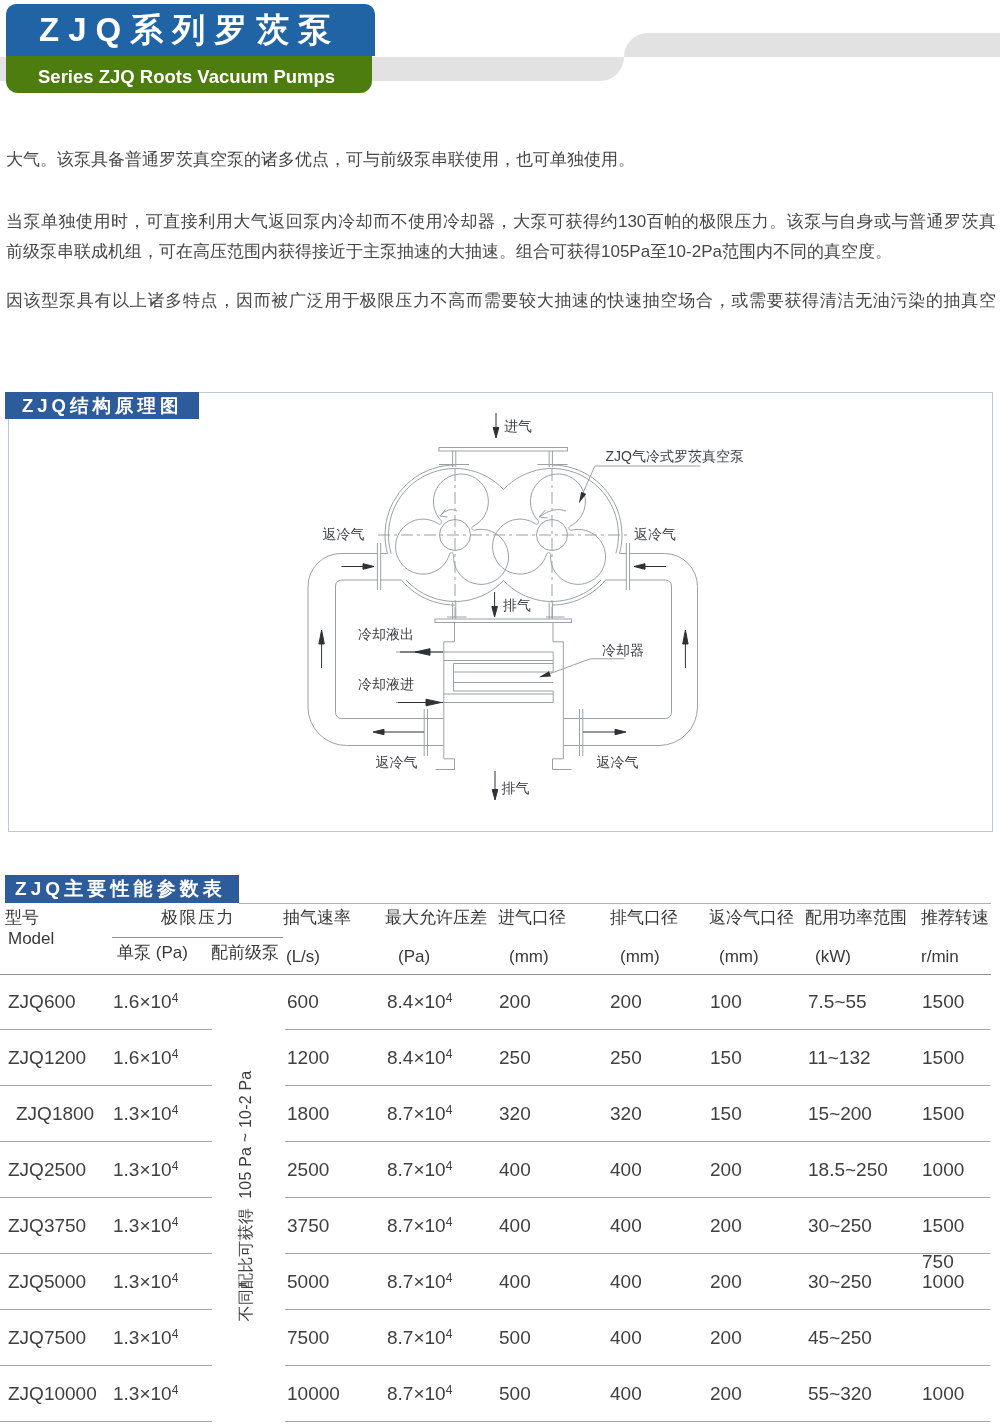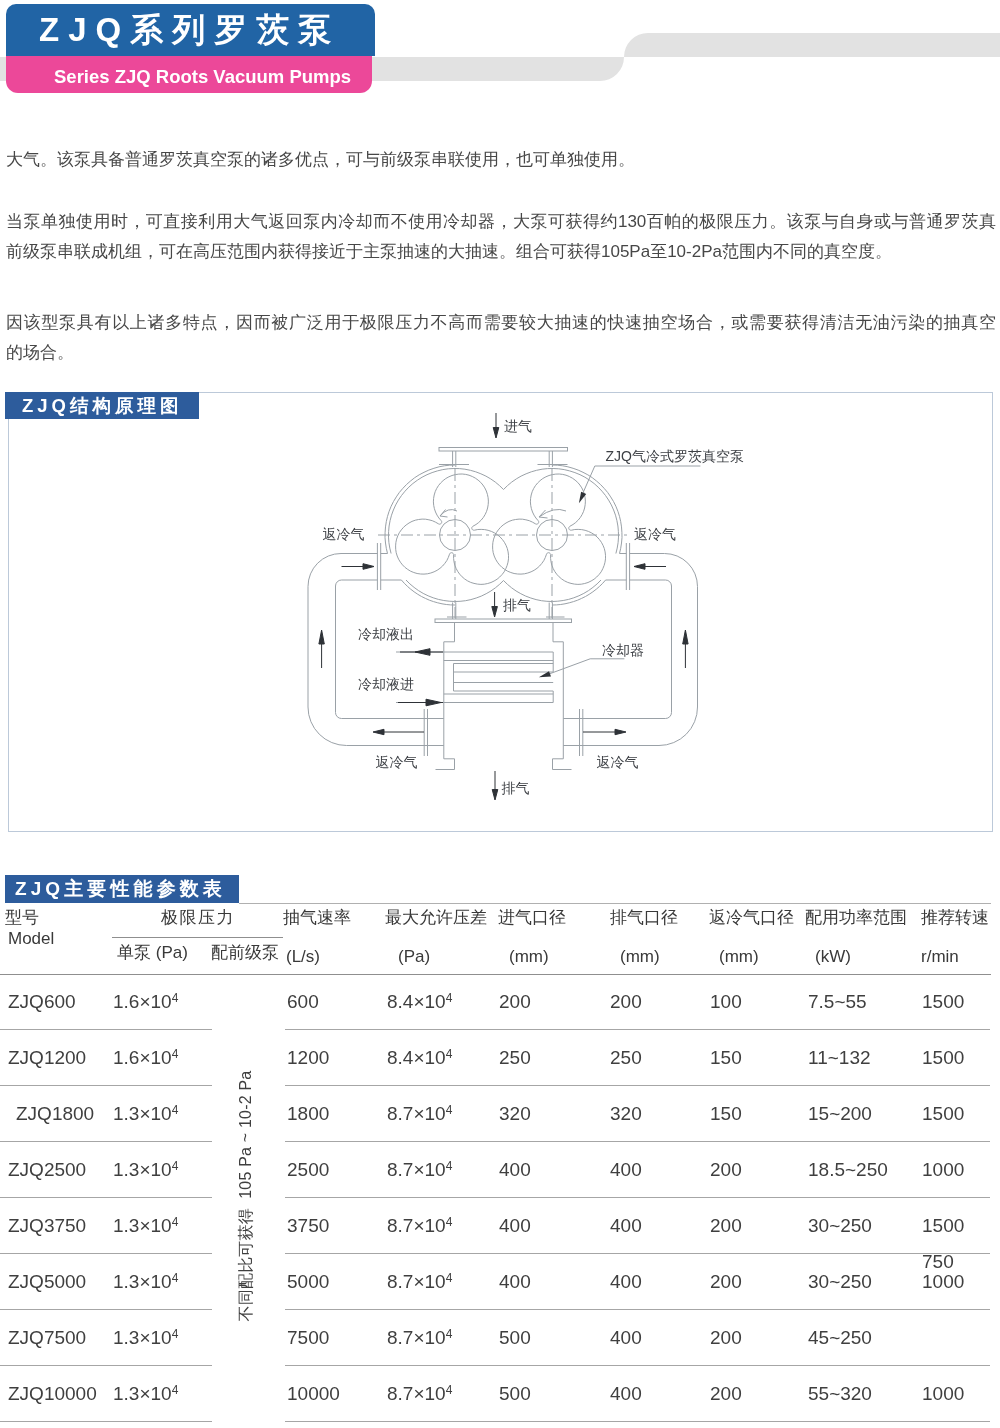--- a/index.html
+++ b/index.html
@@ -9,31 +9,30 @@
 .jl.last{text-align:left;text-align-last:left}
 .td{position:absolute;font-size:19px;line-height:26px;color:#3f3f3f;white-space:nowrap}
 sup{font-size:12px;vertical-align:baseline;position:relative;top:-6px}
 .th{position:absolute;font-size:17px;line-height:24px;color:#393939;white-space:nowrap}
 .sep{position:absolute;height:1px;background:#a6a6a6}
 </style></head>
 <body>
 <div class="abs" style="left:0;top:56.5px;width:624px;height:24px;background:#e2e2e2;border-radius:0 0 24px 0"></div>
 <div class="abs" style="left:624px;top:32.5px;width:376px;height:24px;background:#e2e2e2;border-radius:24px 0 0 0"></div>
 <div class="abs" style="left:6px;top:4px;width:369px;height:52px;background:#2164a5;border-radius:10px 10px 0 0;color:#fff;font-size:33px;font-weight:bold;letter-spacing:9px;line-height:52px;padding-left:33px">ZJQ系列罗茨泵</div>
-<div class="abs" style="left:6px;top:56px;width:366px;height:37px;background:#ec4899;border-radius:0 0 12px 12px;color:#fff;font-size:18.5px;font-weight:bold;letter-spacing:0px;line-height:42px;padding-left:48px">Series ZJQ Roots Vacuum Pumps</div>
+<div class="abs" style="left:6px;top:56px;width:366px;height:37px;background:#4d7c0f;border-radius:0 0 12px 12px;color:#fff;font-size:18.5px;font-weight:bold;letter-spacing:0px;line-height:42px;padding-left:32px">Series ZJQ Roots Vacuum Pumps</div>
 <div class="ptxt" style="top:145px">
 <div class="jl last">大气。该泵具备普通罗茨真空泵的诸多优点，可与前级泵串联使用，也可单独使用。</div>
   </div>
 <div class="ptxt" style="top:207px">
     <div class="jl">当泵单独使用时，可直接利用大气返回泵内冷却而不使用冷却器，大泵可获得约130百帕的极限压力。该泵与自身或与普通罗茨真</div>
 <div class="jl last">前级泵串联成机组，可在高压范围内获得接近于主泵抽速的大抽速。组合可获得105Pa至10-2Pa范围内不同的真空度。</div>
   </div>
-<div class="ptxt" style="top:308px">
+<div class="ptxt" style="top:286px">
     <div class="jl">因该型泵具有以上诸多特点，因而被广泛用于极限压力不高而需要较大抽速的快速抽空场合，或需要获得清洁无油污染的抽真空</div>
-<div class="jl last">的场合。</div>
   </div>
 <div class="abs" style="left:8px;top:392px;width:984.5px;height:440px;border:1px solid #bcc9d9"></div>
 <svg width="984" height="439" viewBox="8 392 984 439" style="position:absolute;left:8px;top:392px">
 <g fill="none" stroke="#9aa1a7" stroke-width="1">
 <path d="M455 605 L450.6 604.9 L446.3 604.5 L442 603.8 L437.7 602.8 L433.5 601.6 L429.4 600.2 L425.4 598.4 L421.5 596.5 L417.8 594.3 L414.1 591.8 L410.7 589.2 L407.4 586.3 L404.3 583.3 L401.4 580"></path>
 <path d="M387.5 553.5 L386.3 548.3 L385.5 543 L385 537.6 L385.1 532.3 L385.5 526.9 L386.3 521.6 L387.5 516.4 L389.1 511.3 L391.1 506.3 L393.5 501.5 L396.3 496.9 L399.3 492.5 L402.8 488.4 L406.5 484.5 L410.5 481 L414.7 477.7 L419.2 474.8 L424 472.3 L428.8 470.1 L433.9 468.3 L439.1 466.8 L444.3 465.8 L449.6 465.2 L455 465"></path>
 <path d="M605.6 580 L602.7 583.3 L599.6 586.3 L596.3 589.2 L592.9 591.8 L589.2 594.3 L585.5 596.5 L581.6 598.4 L577.6 600.2 L573.5 601.6 L569.3 602.8 L565 603.8 L560.7 604.5 L556.4 604.9 L552 605"></path>
 <path d="M552 465 L557.4 465.2 L562.7 465.8 L567.9 466.8 L573.1 468.3 L578.2 470.1 L583 472.3 L587.8 474.8 L592.3 477.7 L596.5 481 L600.5 484.5 L604.2 488.4 L607.7 492.5 L610.7 496.9 L613.5 501.5 L615.9 506.3 L617.9 511.3 L619.5 516.4 L620.7 521.6 L621.5 526.9 L621.9 532.3 L622 537.6 L621.5 543 L620.7 548.3 L619.5 553.5"></path>
 <path d="M503.5 580.5 L499.6 584.3 L495.4 587.8 L490.9 591 L486.2 593.7 L481.3 596.1 L476.2 598 L470.9 599.6 L465.6 600.7 L460.1 601.3 L454.7 601.5 L449.2 601.2 L443.8 600.5 L438.4 599.4 L433.2 597.8 L428.1 595.8 L423.2 593.4 L418.5 590.6 L414.1 587.4 L409.9 583.9 L406 580"></path>
 <path d="M391.1 553.5 L389.8 548.1 L388.9 542.6 L388.5 537.1 L388.6 531.6 L389.1 526 L390.1 520.6 L391.5 515.2 L393.4 510 L395.7 504.9 L398.4 500.1 L401.5 495.5 L405 491.2 L408.8 487.2 L412.9 483.5 L417.4 480.2 L422.1 477.2 L427 474.7 L432.1 472.6 L437.4 470.9 L442.8 469.6 L448.3 468.8 L453.9 468.5 L459.4 468.6 L464.9 469.2 L470.4 470.3 L475.7 471.8 L480.9 473.8 L485.9 476.1 L490.7 478.9 L495.3 482.1 L499.5 485.6 L503.5 489.5"></path>

